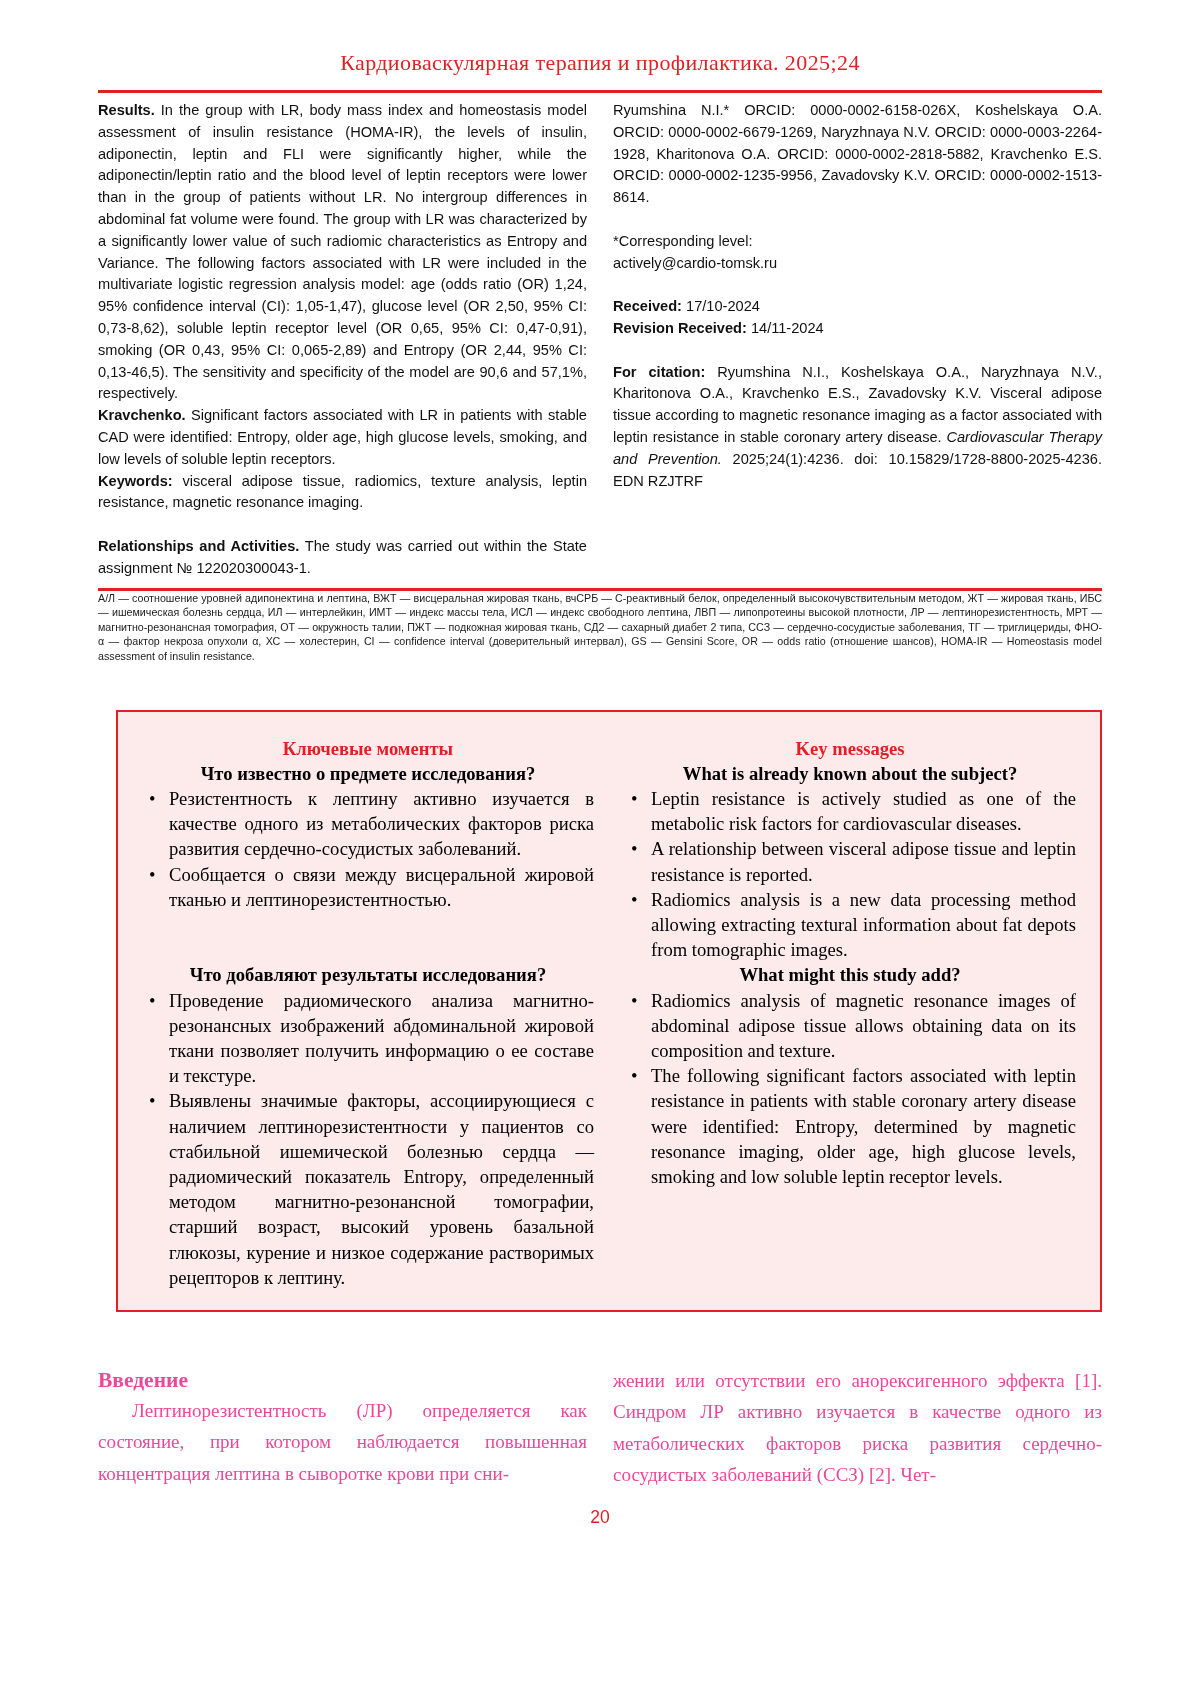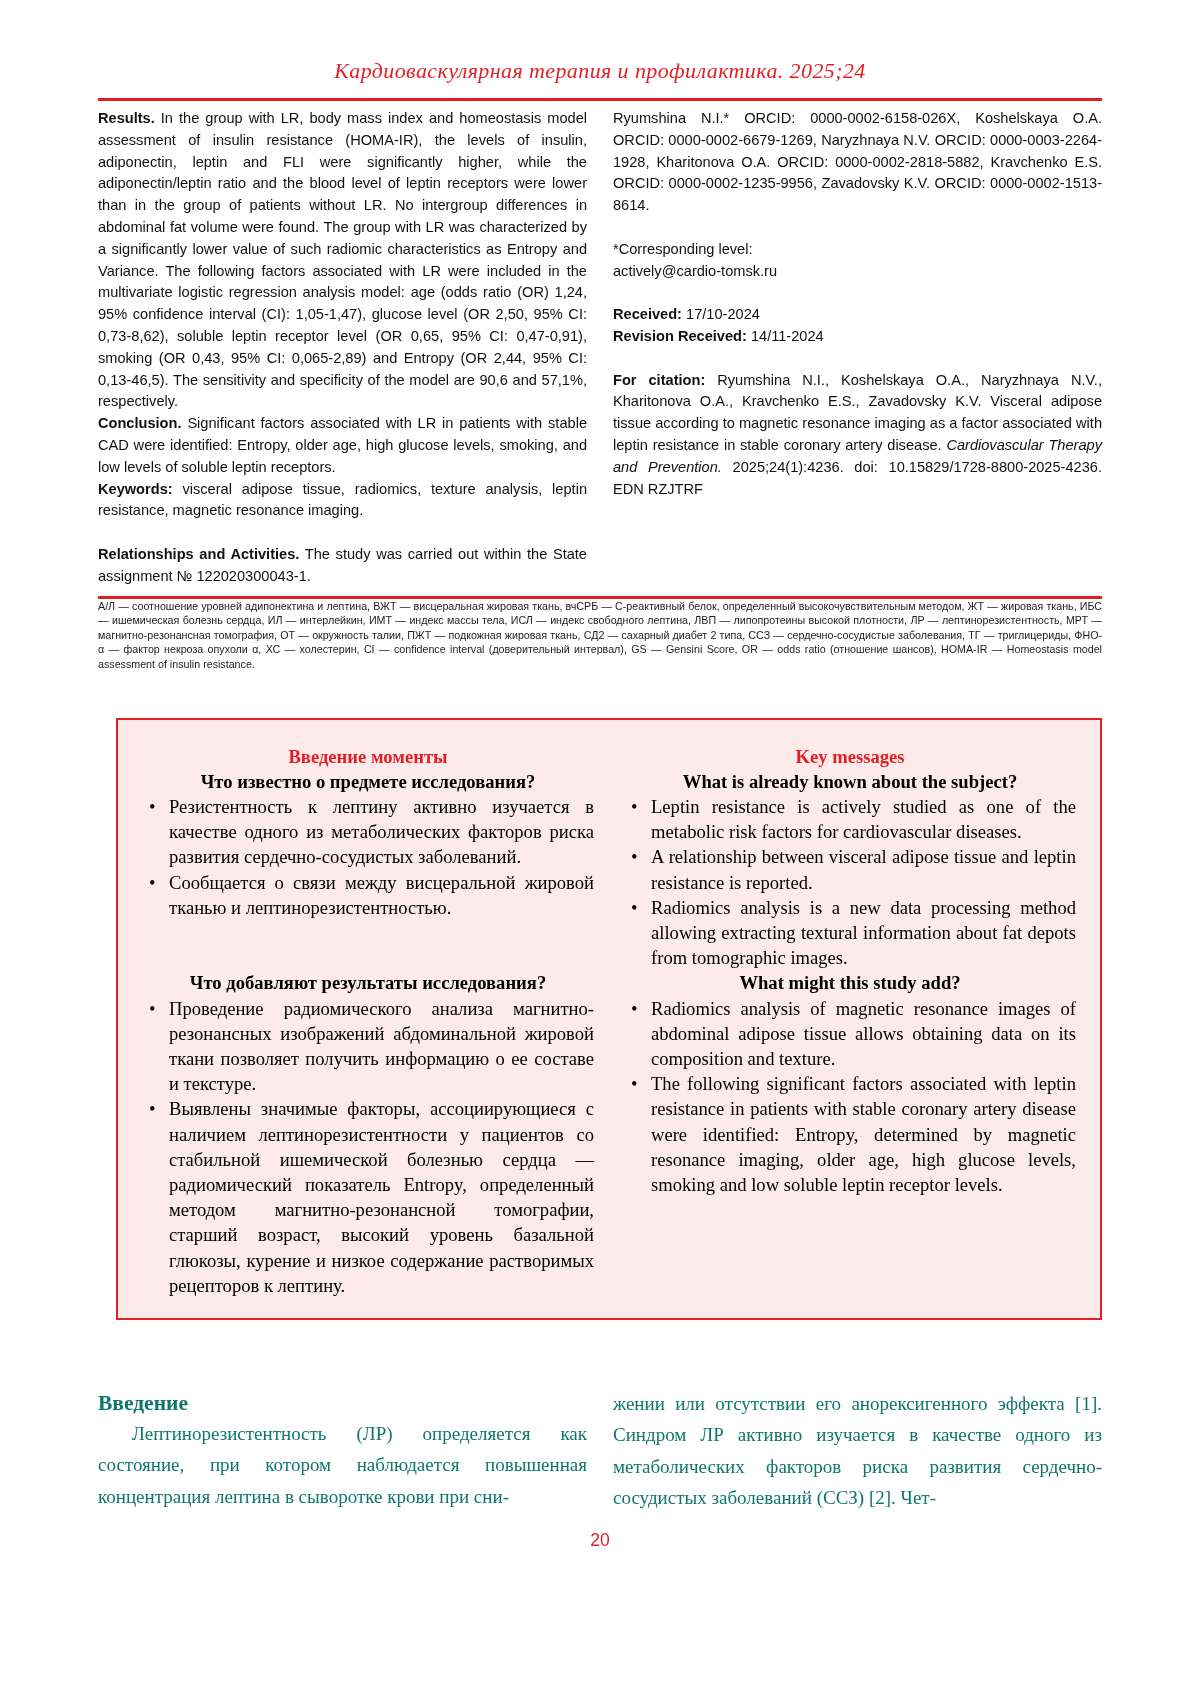--- a/index.html
+++ b/index.html
@@ -9,22 +9,22 @@
   *{box-sizing:border-box;}
   html,body{margin:0;padding:0;}
   body{
     width:1200px;height:1698px;overflow:hidden;background:#ffffff;
     font-family:"Liberation Sans", sans-serif;
   }
   .page{padding:0 98px;}
 
   
   .journal-title{
-    margin:12px;padding-top:46px;text-align:center;
-    font-family:"Liberation Serif", serif;font-style:italic;font-weight:normal;
+    margin:4px;padding-top:46px;text-align:center;
+    font-family:"Liberation Serif", serif;font-weight:normal;
     font-size:22px;line-height:26px;color:var(--accent-red);letter-spacing:.4px;
   }
   .rule-top{
     margin-top:14px;height:3px;
     border-top:2.5px solid var(--accent-red);
     border-bottom:1.2px solid var(--accent-red);
   }
 
   
   .abstract{
@@ -59,24 +59,24 @@
     color:#000;text-align:justify;
   }
   .kb-title{text-align:center;font-weight:bold;color:var(--accent-red);}
   .kb-sub{text-align:center;font-weight:bold;}
   .kb-list{margin:0;padding:0;list-style:none;}
   .kb-list li{padding-left:27px;position:relative;}
   .kb-list li::before{content:"\2022";position:absolute;left:7px;}
 
   
   .intro{
-    margin-top:68px;
+    margin-top:53px;
     display:grid;grid-template-columns:1fr 1fr;column-gap:26px;
     font-family:"Liberation Serif", serif;font-size:19px;line-height:31.5px;
-    color:#0f766e;text-align:justify;
+    color:#ec4899;text-align:justify;
   }
   .intro h2{margin:0;font-size:21.5px;line-height:30px;font-weight:bold;text-align:left;}
   .intro p{margin:0;}
   .p-indent{text-indent:34px;}
 
   
   .page-num{
     margin-top:16px;text-align:center;color:var(--accent-red);
     font-family:Liberation Sans, sans-serif;font-size:17.5px;
   }
@@ -85,21 +85,21 @@
 <body>
 
 <div class="page">
 
   <h1 class="journal-title">Кардиоваскулярная терапия и профилактика. 2025;24</h1>
   <div class="rule-top"></div>
 
   <div class="abstract">
     <div class="col">
       <p><b>Results.</b> <span>In the group with LR, body mass index and homeostasis model assessment of insulin resistance (HOMA-IR), the levels of insulin, adiponectin, leptin and FLI were significantly higher, while the adiponectin/leptin ratio and the blood level of leptin receptors were lower than in the group of patients without LR. No intergroup differences in abdominal fat volume were found. The group with LR was characterized by a significantly lower value of such radiomic characteristics as Entropy and Variance. The following factors associated with LR were included in the multivariate logistic regression analysis model: age (odds ratio (OR) 1,24, 95% confidence interval (CI): 1,05-1,47), glucose level (OR 2,50, 95% CI: 0,73-8,62), soluble leptin receptor level (OR 0,65, 95% CI: 0,47-0,91), smoking (OR 0,43, 95% CI: 0,065-2,89) and Entropy (OR 2,44, 95% CI: 0,13-46,5). The sensitivity and specificity of the model are 90,6 and 57,1%, respectively.</span></p>
-      <p><b>Conclusion.</b> <span>Significant factors associated with LR in patients with stable CAD were identified: Entropy, older age, high glucose levels, smoking, and low levels of soluble leptin receptors.</span></p>
+      <p><b>Kravchenko.</b> <span>Significant factors associated with LR in patients with stable CAD were identified: Entropy, older age, high glucose levels, smoking, and low levels of soluble leptin receptors.</span></p>
       <p><b>Keywords:</b> <span>visceral adipose tissue, radiomics, texture analysis, leptin resistance, magnetic resonance imaging.</span></p>
       <div class="vgap"></div>
       <p><b>Relationships and Activities.</b> <span>The study was carried out within the State assignment № 122020300043-1.</span></p>
     </div>
     <div class="col">
       <p>Ryumshina N.I.* ORCID: 0000-0002-6158-026X, Koshelskaya O.A. ORCID: 0000-0002-6679-1269, Naryzhnaya N.V. ORCID: 0000-0003-2264-1928, Kharitonova O.A. ORCID: 0000-0002-2818-5882, Kravchenko E.S. ORCID: 0000-0002-1235-9956, Zavadovsky K.V. ORCID: 0000-0002-1513-8614.</p>
       <div class="vgap"></div>
       <p>*Corresponding level:</p>
       <p>actively@cardio-tomsk.ru</p>
       <div class="vgap"></div>
@@ -109,21 +109,21 @@
       <p><b>For citation:</b> <span>Ryumshina N.I., Koshelskaya O.A., Naryzhnaya N.V., Kharitonova O.A., Kravchenko E.S., Zavadovsky K.V. Visceral adipose tissue according to magnetic resonance imaging as a factor associated with leptin resistance in stable coronary artery disease.</span> <em>Cardiovascular Therapy and Prevention.</em> <span>2025;24(1):4236. doi: 10.15829/1728-8800-2025-4236. EDN RZJTRF</span></p>
     </div>
   </div>
 
   <div class="rule-sep"></div>
 
   <p class="abbrev">А/Л — соотношение уровней адипонектина и лептина, ВЖТ — висцеральная жировая ткань, вчСРБ — С-реактивный белок, определенный высокочувствительным методом, ЖТ — жировая ткань, ИБС — ишемическая болезнь сердца, ИЛ — интерлейкин, ИМТ — индекс массы тела, ИСЛ — индекс свободного лептина, ЛВП — липопротеины высокой плотности, ЛР — лептинорезистентность, МРТ — магнитно-резонансная томография, ОТ — окружность талии, ПЖТ — подкожная жировая ткань, СД2 — сахарный диабет 2 типа, ССЗ — сердечно-сосудистые заболевания, ТГ — триглицериды, ФНО-α — фактор некроза опухоли α, ХС — холестерин, CI — confidence interval (доверительный интервал), GS — Gensini Score, OR — odds ratio (отношение шансов), HOMA-IR — Homeostasis model assessment of insulin resistance.</p>
 
   <div class="key-box">
     <div>
-      <div class="kb-title">Введение моменты</div>
+      <div class="kb-title">Ключевые моменты</div>
       <div class="kb-sub">Что известно о предмете исследования?</div>
       <ul class="kb-list">
           <li>Резистентность к лептину активно изучается в качестве одного из метаболических факторов риска развития сердечно-сосудистых заболеваний.</li>
           <li>Сообщается о связи между висцеральной жировой тканью и лептинорезистентностью.</li>
         </ul>
     </div>
     <div>
       <div class="kb-title">Key messages</div>
       <div class="kb-sub">What is already known about the subject?</div>
       <ul class="kb-list">

